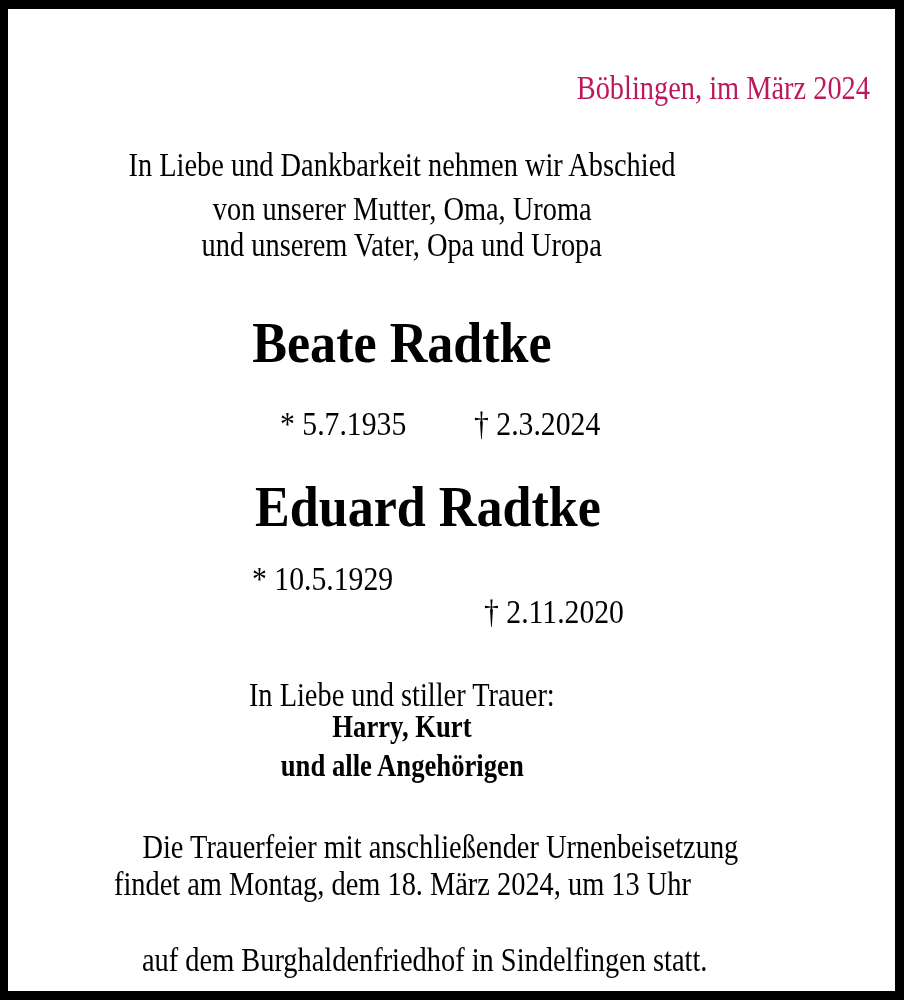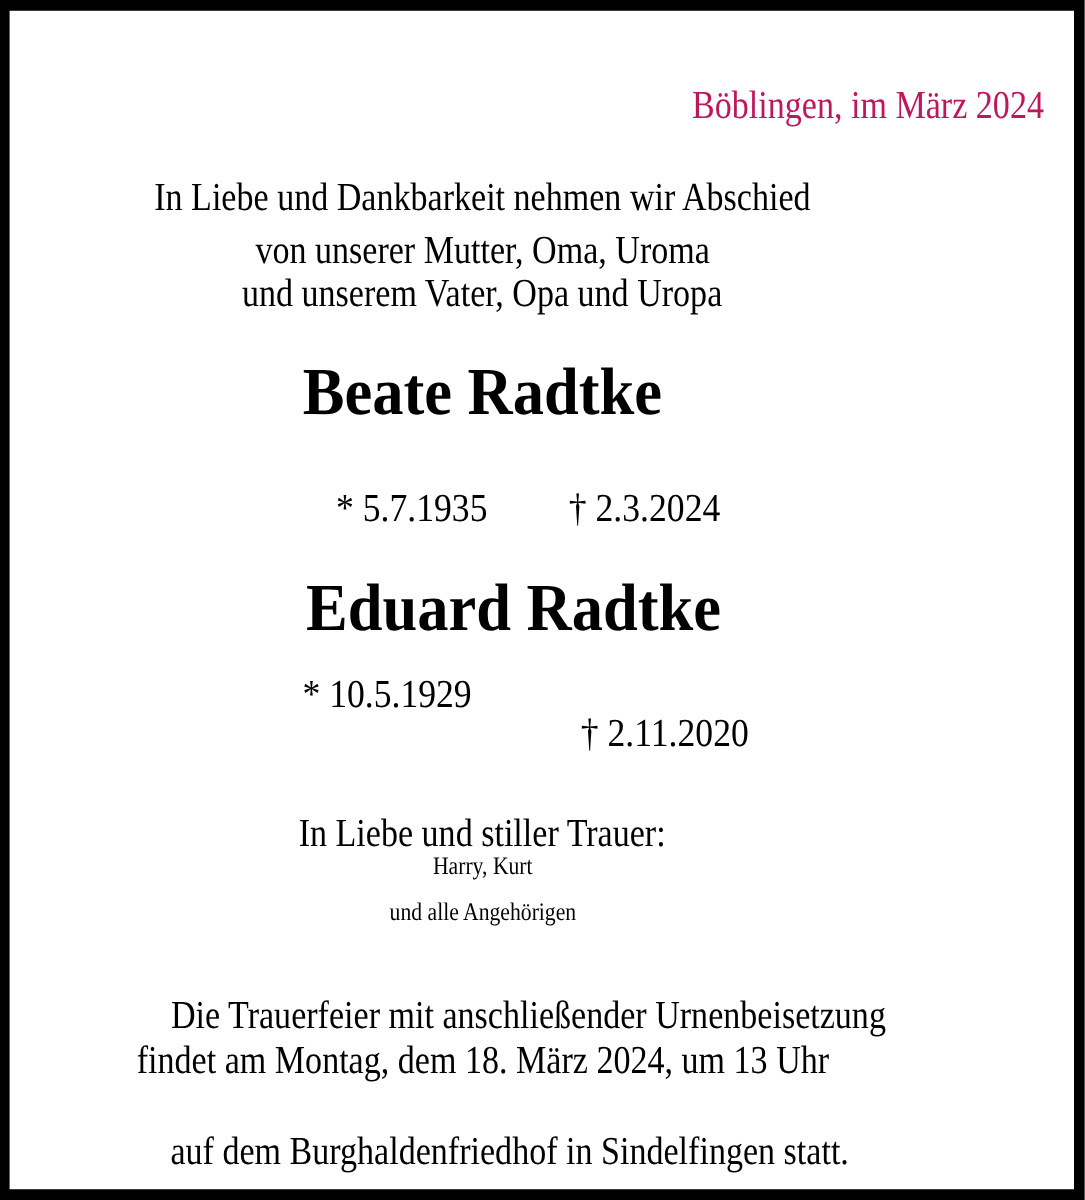--- a/index.html
+++ b/index.html
@@ -15,21 +15,21 @@
     position: absolute; left: 0; width: 804px;
     text-align: center; white-space: nowrap;
     font-family: "Liberation Serif", serif;
     color: #000000;
   }
   .line span.inner { display: inline-block; transform-origin: center center; }
   .reg { font-size: 33px; }
   .reg span.inner { transform: scaleX(0.86); }
   .name { font-size: 56px; font-weight: bold; }
   .name span.inner { transform: scaleX(0.93); }
-  .bold-sm { font-size: 21px; font-weight: normal; }
+  .bold-sm { font-size: 31px; font-weight: bold; }
   .bold-sm span.inner { transform: scaleX(0.86); }
   .place {
     position: absolute; right: 34px; top: 70px; white-space: nowrap;
     font-family: "Liberation Serif", serif; font-size: 33px; color: #be185d;
   }
   .place span.inner { display: inline-block; transform: scaleX(0.86); transform-origin: right center; }
   .dates { position: absolute; font-family: "Liberation Serif", serif; font-size: 33px; white-space: nowrap; }
   .dates span.inner { display: inline-block; transform: scaleX(0.9); transform-origin: left center; }
 </style>
 </head>
@@ -46,21 +46,21 @@
     <span class="inner">In Liebe und Dankbarkeit nehmen wir Abschied</span>
   </div>
   <div class="line reg" style="top:191px;">
     <span class="inner">von unserer Mutter, Oma, Uroma</span>
   </div>
   <div class="line reg" style="top:227px;">
     <span class="inner">und unserem Vater, Opa und Uropa</span>
   </div>
 </div>
 
-<div class="line name" style="top:295px;text-align:center;">
+<div class="line name" style="top:311px;text-align:center;">
   <span class="inner">Beate Radtke</span>
 </div>
 
 <div class="dates" style="left:280px; top:406px;">
   <span class="inner">* 5.7.1935</span>
 </div>
 <div class="dates" style="left:474px; top:406px;">
   <span class="inner">† 2.3.2024</span>
 </div>
 

